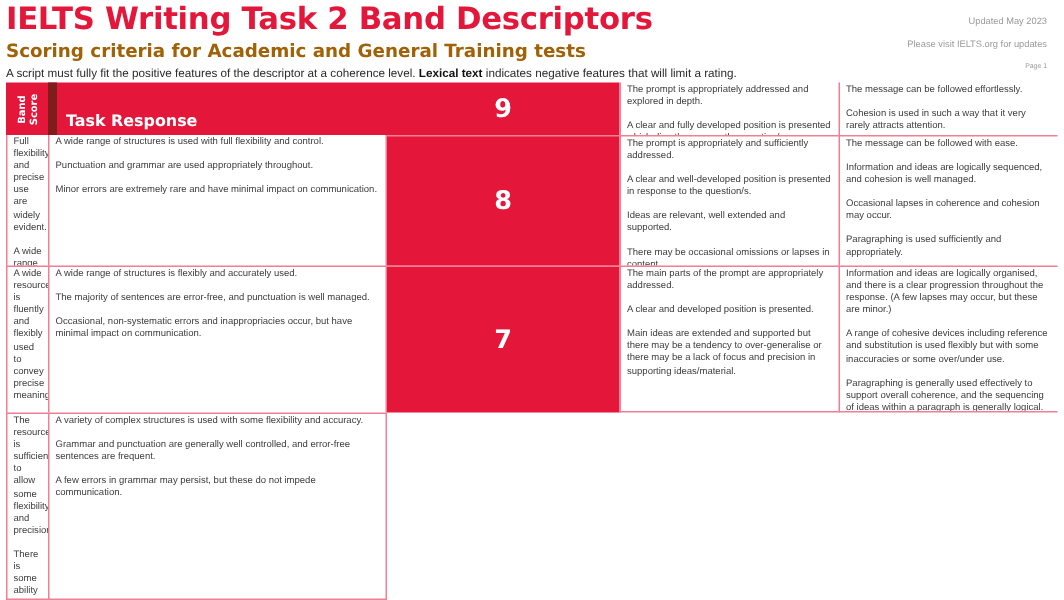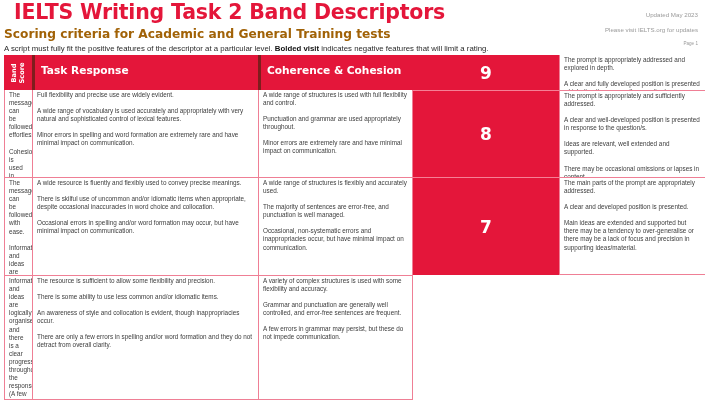--- a/index.html
+++ b/index.html
@@ -1,20 +1,20 @@
 <!DOCTYPE html>
 <html><head>
   <meta charset="utf-8">
   <style>
     * { box-sizing: border-box; margin: 0; padding: 0; }
     html, body { width: 709px; height: 400px; background: #ffffff; overflow: hidden; }
     body { font-family: "Liberation Sans", sans-serif; color: #3a3a3a; position: relative; }
 
     .title {
-      position: absolute; left: 14px; top: 0px;
+      position: absolute; left: 4px; top: 0px;
       font-family: "DejaVu Sans", sans-serif; font-weight: bold;
       font-size: 20.5px; color: #e4163a; letter-spacing: -0.2px; white-space: nowrap; text-align: center;
     }
     .subtitle {
       position: absolute; left: 4px; top: 27px;
       font-family: "DejaVu Sans", sans-serif; font-weight: bold;
       font-size: 12.2px; color: #a16207; white-space: nowrap;
     }
     .intro {
       position: absolute; left: 4px; top: 44px;
@@ -29,22 +29,22 @@
 
     .table {
       position: absolute; left: 4px; top: 55px; width: 701px; height: 345px;
       display: grid;
       grid-template-columns: 28px 226px 155px 146px 146px;
       grid-template-rows: 35px 87px 98px 125px;
     }
     .head {
       background: #e4163a; color: #ffffff;
       font-family: "DejaVu Sans", sans-serif; font-weight: bold; font-size: 10.6px;
-      padding: 9px 6px 0 6px; line-height: 12.5px;
-      border-left: 3px solid #7f1d1d;
+      padding: 20px 6px 0 6px; line-height: 12.5px;
+      border-left: 6px solid #7f1d1d;
     }
     .head.band {
       border-left: none; padding: 0; display: flex; align-items: center; justify-content: center;
     }
     .band-label {
       transform: rotate(-90deg); font-size: 6.6px; line-height: 8px; text-align: center;
       font-family: "DejaVu Sans", sans-serif; font-weight: bold; white-space: nowrap;
     }
     .band-cell {
       background: #e4163a; color: #ffffff; display: flex; align-items: center; justify-content: center;
@@ -61,36 +61,35 @@
     .cell.last-col { border-right: 1px solid #ef7f95; }
     .cell.last-row { border-bottom: 1px solid #ef7f95; }
     .cell p { margin-bottom: 8px; }
     .cell p:last-child { margin-bottom: 0; }
   </style>
 </head>
 <body>
 
 <div class="title">IELTS Writing Task 2 Band Descriptors</div>
 <div class="subtitle">Scoring criteria for Academic and General Training tests</div>
-<div class="intro"><span>A script must fully fit the positive features of the descriptor at a particular level. </span><b>Bolded visit</b><span> indicates negative features that will limit a rating.</span></div>
+<div class="intro"><span>A script must fully fit the positive features of the descriptor at a coherence level. </span><b>Lexical text</b><span> indicates negative features that will limit a rating.</span></div>
 
 <div class="meta updated">Updated May 2023</div>
 <div class="meta visit">Please visit IELTS.org for updates</div>
 <div class="meta page">Page 1</div>
 
 <div class="table">
 
   <div class="head band">
     <div class="band-label">
         <div>Band</div>
         <div>Score</div>
       </div>
   </div>
   <div class="head">Task Response</div>
-  <div class="head">Coherence &amp; Cohesion</div>
 
   <div class="band-cell first">9</div>
   <div class="cell first-row">
     <p>The prompt is appropriately addressed and explored in depth.</p>
     <p>A clear and fully developed position is presented which directly answers the question/s.</p>
     <p>Ideas are relevant, fully extended and well supported.</p>
     <p>Any lapses in content or support are extremely rare.</p>
   </div>
   <div class="cell first-row">
     <p>The message can be followed effortlessly.</p>

